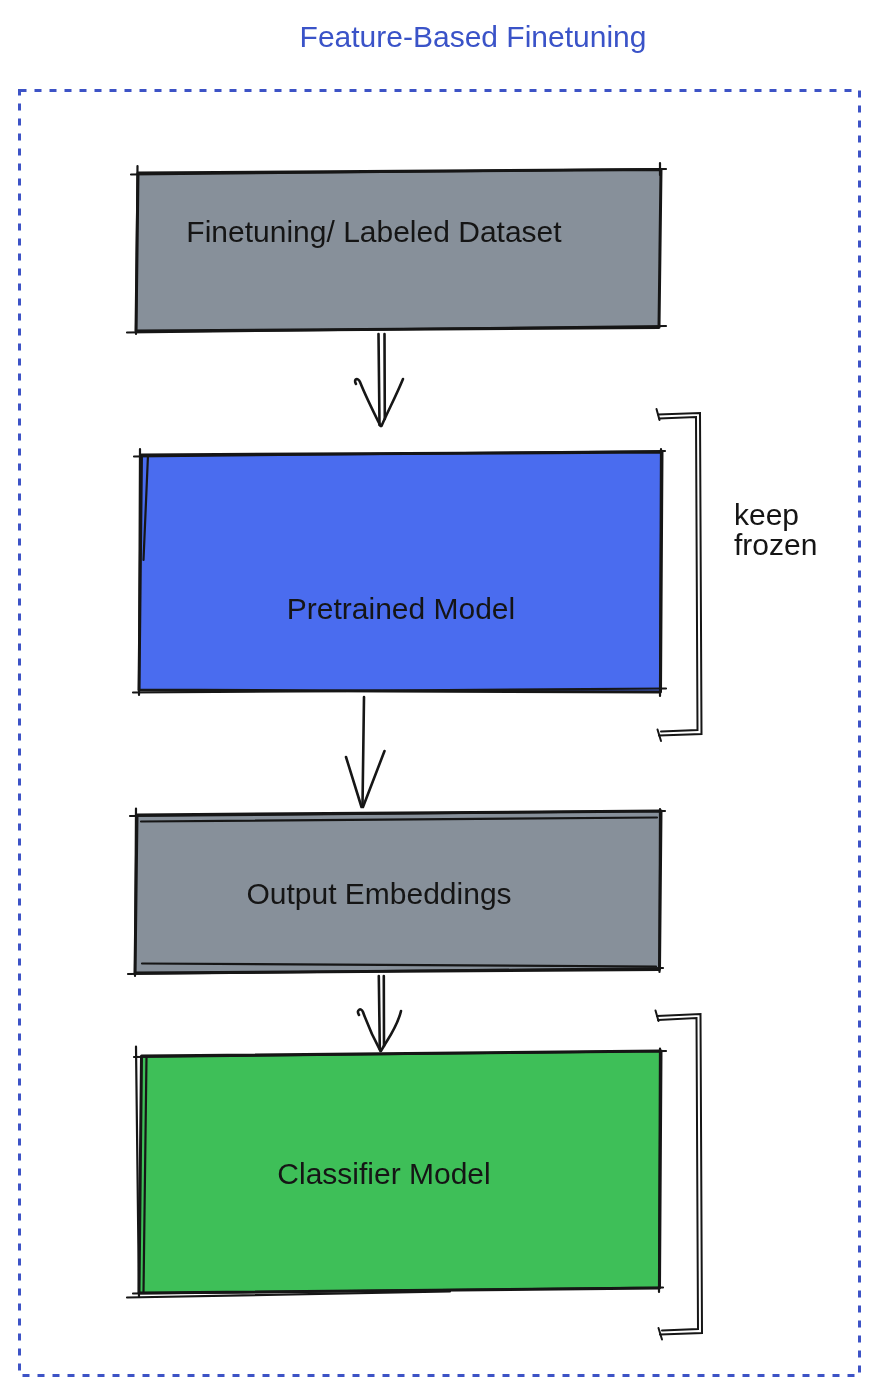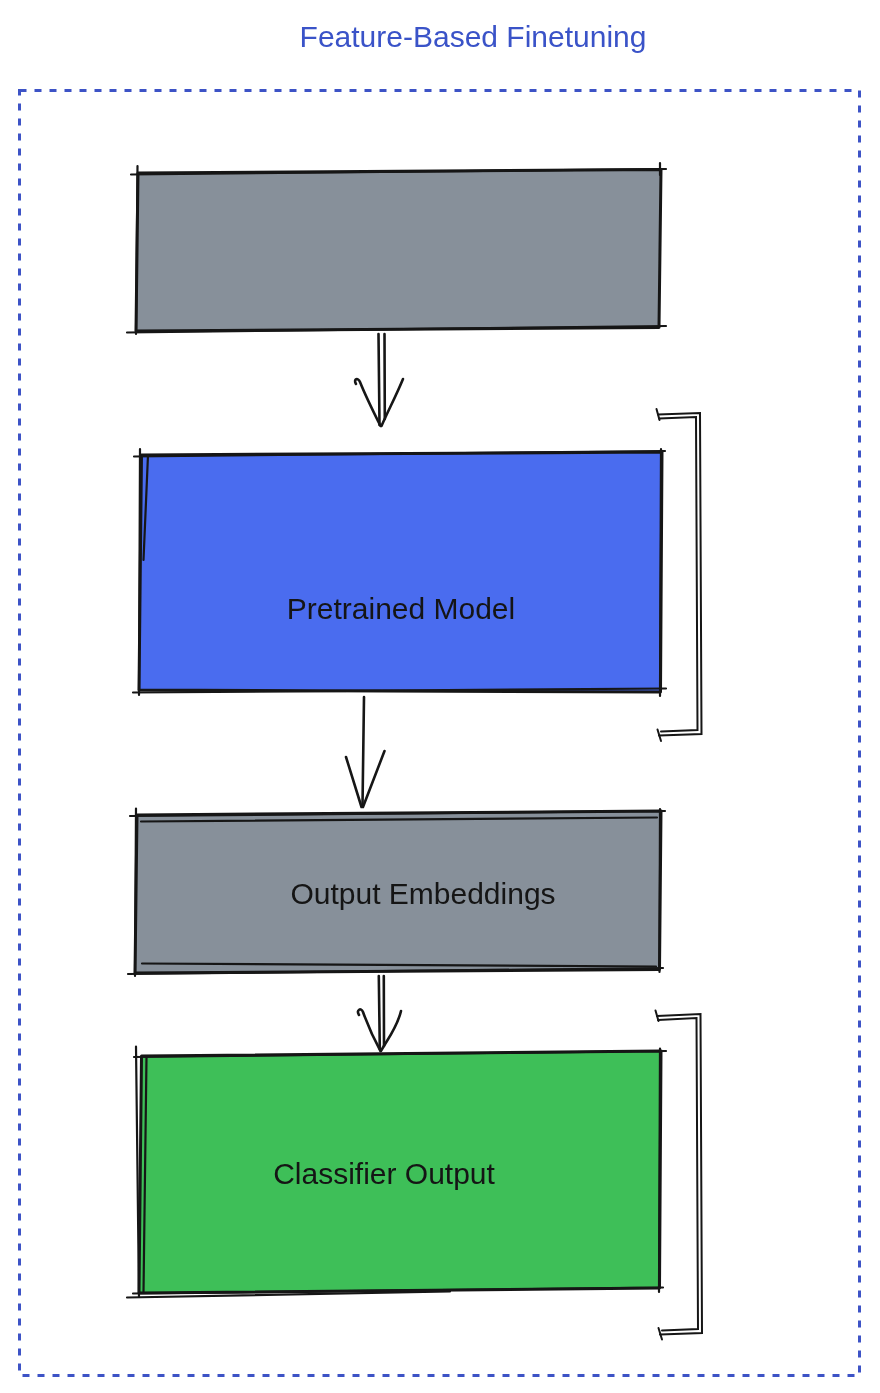--- a/index.html
+++ b/index.html
@@ -23,21 +23,21 @@
     font-size:30px;line-height:32px;
   }
   .node-label{
     position:absolute;
     font-size:30px;line-height:30px;
     color:#151515;
     text-align:center;
   }
   #lbl-dataset{left:136px;top:217px;width:476px;}
   #lbl-pretrained{left:141px;top:558px;width:520px;margin-top:36px;}
-  #lbl-embeddings{left:137px;top:879px;width:484px;padding-left:44px;}
+  #lbl-embeddings{left:137px;top:879px;width:484px;}
   #lbl-classifier{left:141px;top:1159px;width:486px;}
   .annotation{
     position:absolute;
     font-size:30px;line-height:30px;
     color:#151515;
     white-space:pre-line;
     text-align:left;
   }
   #ann-keep{left:734px;top:500px;}
   #ann-train{left:739px;top:1097px;}
@@ -118,21 +118,24 @@
     <g>
       <path class="ink bracket" d="M657,1016 L700.5,1014 L702,1333 L660,1334.5"></path>
       <path class="ink bracket" d="M658,1020 L696.5,1018 L698,1329 L662,1330.5"></path>
       <path class="ink bracket" d="M655.5,1010.5 L658.5,1021"></path>
       <path class="ink bracket" d="M658.5,1328 L662,1339.5"></path>
     </g>
   </svg>
 
   <div class="title" style="color: rgb(58, 83, 200);">Feature-Based Finetuning</div>
 
+  <div class="node-label" id="lbl-dataset">Finetuning/ Labeled Dataset</div>
 
   <div class="node-label" id="lbl-pretrained">Pretrained Model</div>
 
   <div class="node-label" id="lbl-embeddings">Output Embeddings</div>
 
-  <div class="node-label" id="lbl-classifier">Classifier Output</div>
+  <div class="node-label" id="lbl-classifier">Classifier Model</div>
 
+  <div class="annotation" id="ann-keep">keep
+frozen</div>
 
 </div>
 
 </body></html>

